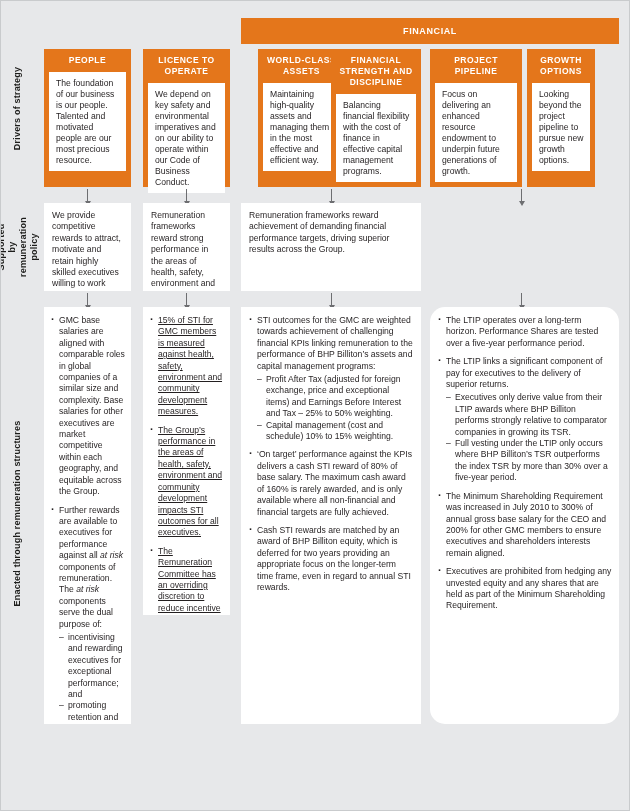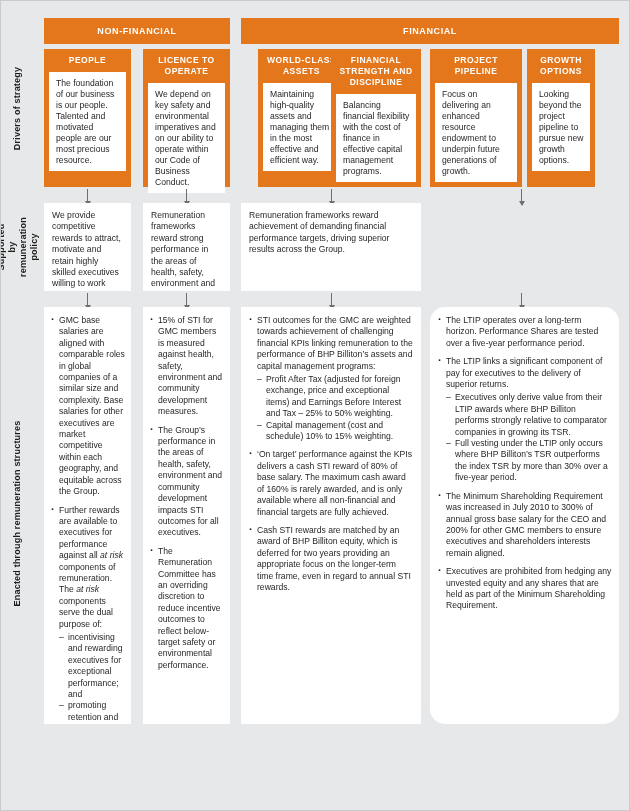--- a/index.html
+++ b/index.html
@@ -146,23 +146,20 @@
   <div class="rail-label" style="top:18px;height:178px;">
     <span>Drivers of strategy</span>
   </div>
   <div class="rail-label two" style="top:200px;height:92px;">
     <span>Supported by remuneration policy</span>
   </div>
   <div class="rail-label" style="top:300px;height:424px;">
     <span>Enacted through remuneration structures</span>
   </div>
 
-  <div class="banner" style="left:43px;top:17px;width:186px;height:26px;">
-    <span>NON-FINANCIAL</span>
-  </div>
   <div class="banner" style="left:240px;top:17px;width:378px;height:26px;">
     <span>FINANCIAL</span>
   </div>
 
   <div class="driver" style="left:43px;top:48px;width:87px;height:138px;">
     <div class="driver-title">PEOPLE</div>
     <div class="driver-body">The foundation of our business is our people. Talented and motivated people are our most precious resource.</div>
   </div>
 
   <div class="driver" style="left:142px;top:48px;width:87px;height:138px;">
@@ -218,21 +215,21 @@
       <li>
         <span>Further rewards are available to executives for performance against all </span><em>at risk</em><span> components of remuneration. The </span><em>at risk</em><span> components serve the dual purpose of:</span>
         <ul class="dash">
           <li>incentivising and rewarding executives for exceptional performance; and</li>
           <li>promoting retention and rewarding loyalty.</li>
         </ul>
       </li>
     </ul>
   </div>
 
-  <div class="wbox" style="left:142px;top:306px;width:87px;height:417px;padding:8px 6px 24px 7px;">
+  <div class="wbox" style="left:142px;top:306px;width:87px;height:308px;padding:8px 6px 24px 7px;text-decoration:underline;">
     <ul class="bul">
       <li>15% of STI for GMC members is measured against health, safety, environment and community development measures.</li>
       <li>The Group’s performance in the areas of health, safety, environment and community development impacts STI outcomes for all executives.</li>
       <li>The Remuneration Committee has an overriding discretion to reduce incentive outcomes to reflect below-target safety or environmental performance.</li>
     </ul>
   </div>
 
   <div class="wbox" style="left:240px;top:306px;width:180px;height:417px;padding:8px 7px 8px 8px;">
     <ul class="bul">
       <li>

